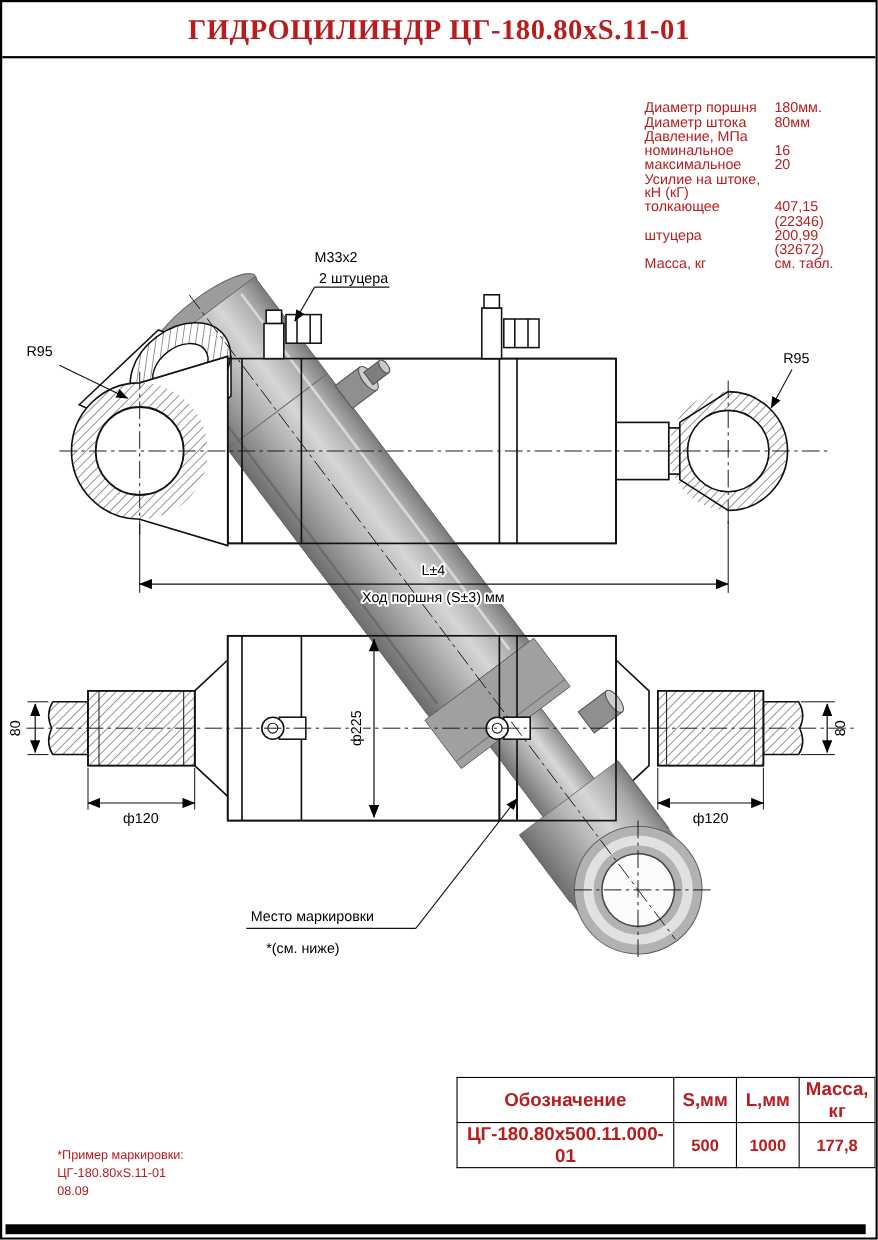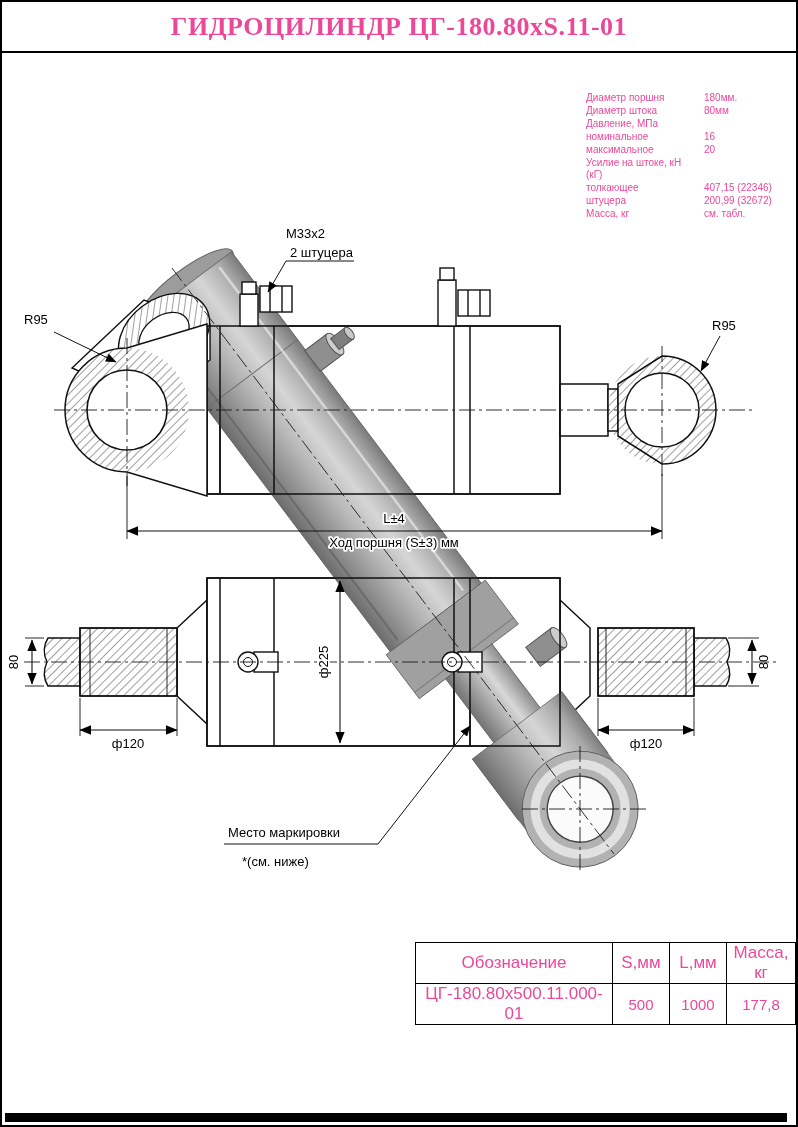--- a/index.html
+++ b/index.html
@@ -1,33 +1,33 @@
 <!DOCTYPE html>
 <html><head>
 <meta charset="utf-8">
 <style>
   html,body{margin:0;padding:0;background:#fff;}
   .page{position:relative;width:798px;height:1127px;background:#fff;border:2px solid #000;
-        box-sizing:border-box;overflow:hidden;font-family:"Liberation Sans",sans-serif;color:#ec4899;}
+        box-sizing:border-box;overflow:hidden;font-family:"Liberation Sans",sans-serif;color:#b91c1c;}
   .title{position:absolute;top:10px;left:0;right:0;text-align:center;
          font-family:"Liberation Serif",serif;font-weight:bold;font-size:26px;letter-spacing:.5px;}
   .title-rule{position:absolute;top:49px;left:0;right:0;border-top:2px solid #000;}
-  .specs{position:absolute;top:90px;left:584px;width:196px;font-size:10px;line-height:12.9px;}
+  .specs{position:absolute;top:90px;left:584px;width:196px;font-size:13px;line-height:12.9px;}
   .srow{display:flex;}
   .sl{width:106px;flex:none;}
   .sv{flex:1;margin-left:12px;}
   .dwg{position:absolute;top:0;left:0;}
   .txt text{font:13px "Liberation Sans",sans-serif;fill:#000;}
   .it{font-style:italic;}
   .mid{text-anchor:middle;}
   .halo{paint-order:stroke;stroke:#fff;stroke-width:3.5px;stroke-linejoin:round;}
   .fs14{font-size:14.5px;}
   .fs15{font-size:15px;}
   .footnote{position:absolute;top:1041px;left:50px;font-size:11.5px;line-height:16px;}
-  .btable{position:absolute;top:940px;left:413px;border-collapse:collapse;background:#fff;}
+  .btable{position:absolute;top:977px;left:413px;border-collapse:collapse;background:#fff;font-weight:bold;}
   .btable td{border:1.7px solid #000;text-align:center;vertical-align:middle;padding:0 2px;}
   .btable .h{font-size:17px;height:36px;}
   .btable .d{font-size:15px;height:36px;}
   .c1{width:192px;} .c2{width:52px;margin-left:48px;} .c3{width:52px;} .c4{width:64px;}
   .d.c1{font-size:17px;}
   .bottom-bar{position:absolute;left:3px;right:9px;bottom:3px;height:9px;background:#000;}
 </style>
 </head>
 <body>
 
@@ -266,20 +266,25 @@
       <text x="326" y="660" transform="rotate(-90 326 660)" class="mid halo">ф225</text>
       <text x="16" y="660" transform="rotate(-90 16 660)" class="mid">80</text>
       <text x="766" y="660" transform="rotate(-90 766 660)" class="mid">80</text>
       <text x="126" y="746" class="mid">ф120</text>
       <text x="644" y="746" class="mid">ф120</text>
       <text x="226" y="835" class="fs15">Место маркировки</text>
       <text x="240" y="864" class="fs15">*(см. ниже)</text>
     </g>
   </svg>
 
+  <div class="footnote">
+    <div>*Пример маркировки:</div>
+    <div>ЦГ-180.80хS.11-01</div>
+    <div>08.09</div>
+  </div>
 
   <table class="btable">
     <tbody>
         <tr>
       <td class="h c1">Обозначение</td>
       <td class="h c2">S,мм</td>
       <td class="h c3">L,мм</td>
       <td class="h c4">Масса, кг</td>
     </tr>
     <tr>

